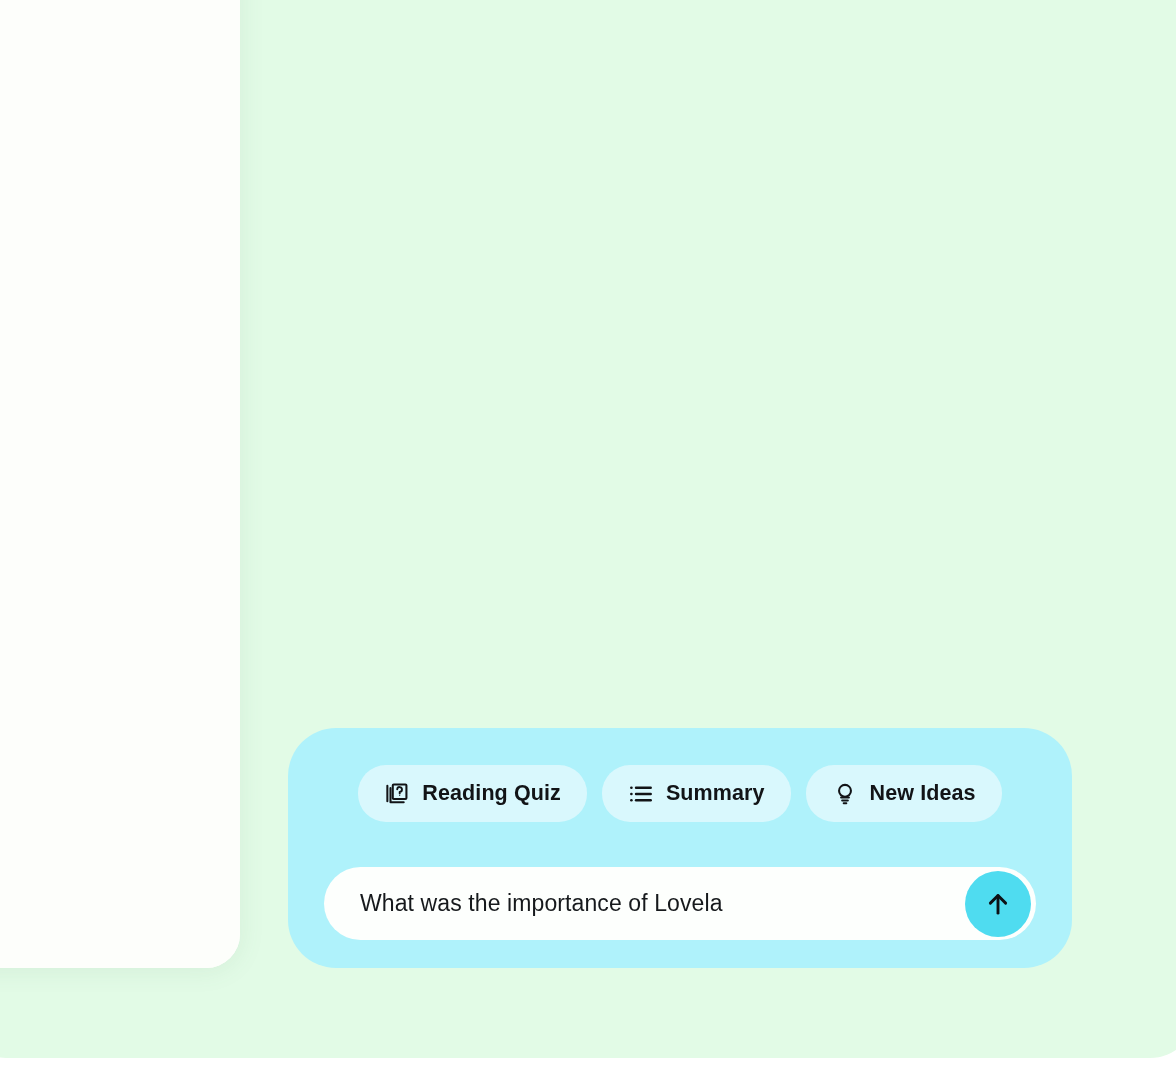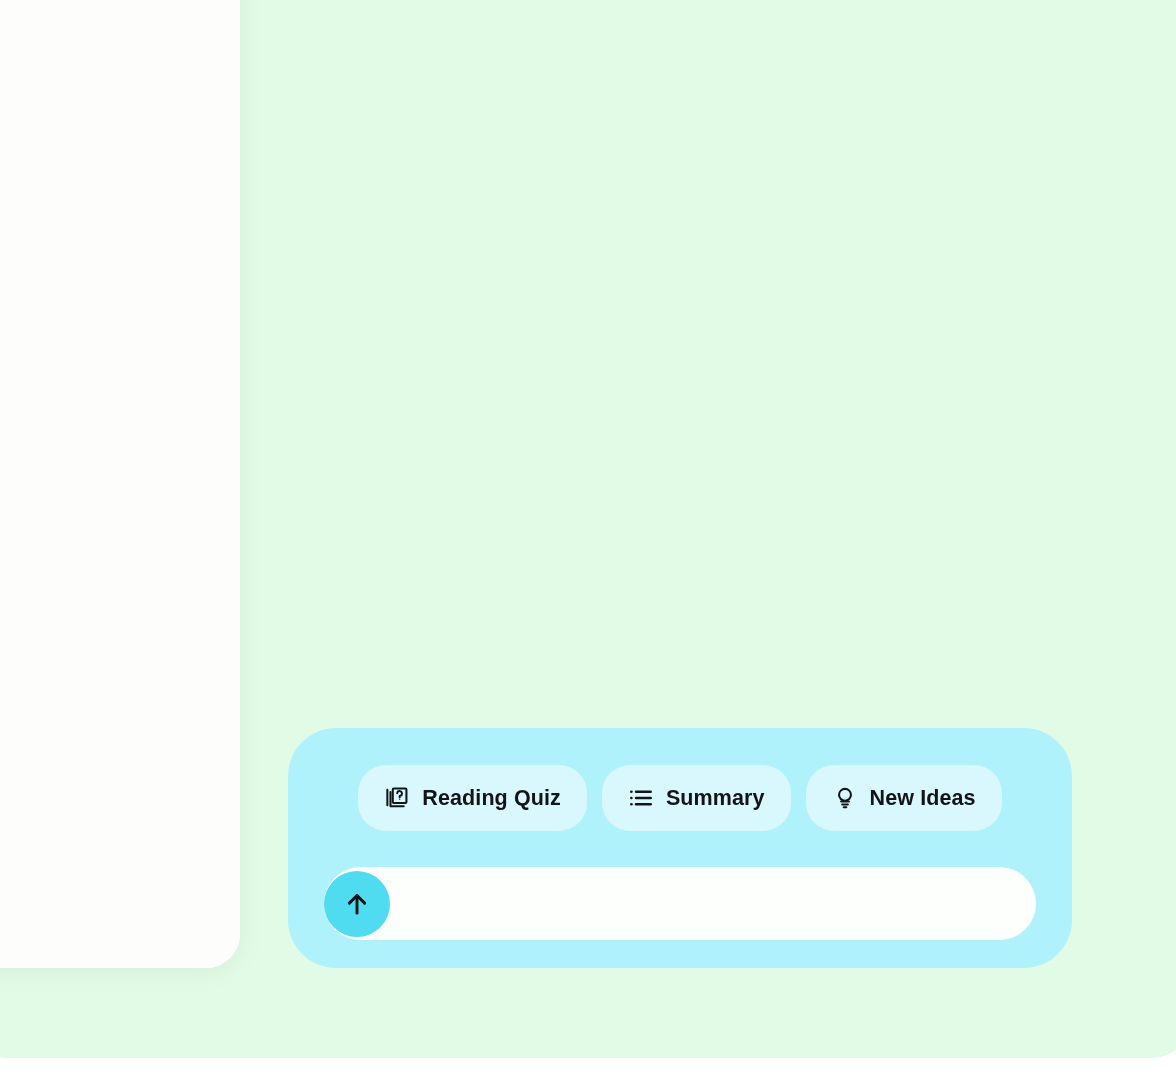--- a/index.html
+++ b/index.html
@@ -104,21 +104,21 @@
     display: flex;
     justify-content: center;
     align-items: center;
     gap: 15px;
   }
 
   .chip {
     display: flex;
     align-items: center;
     gap: 12px;
-    height: 66px;
+    height: 57px;
     padding: 0 26px;
     background: #d9f8fd;
     border: none;
     border-radius: 28px;
     cursor: pointer;
     font-family: "Liberation Sans", sans-serif;
   }
 
   .chip-label {
     font-size: 21.5px;
@@ -244,20 +244,21 @@
             <path d="M9.4 18h5.2"></path>
             <path d="M10.8 20.6h2.4"></path>
           </svg>
         </span>
         <span class="chip-label">New Ideas</span>
       </button>
 
     </div>
 
     <div id="composer">
+      <input id="chat-input" type="text" value="What was the importance of Lovela" placeholder="Ask anything" style="">
       <button id="send-button">
         <span style="display:flex;">
           <svg viewBox="0 0 24 24" width="30" height="30" fill="none" stroke="#0d1116" stroke-width="2.3" stroke-linecap="round" stroke-linejoin="round">
             <path d="M12 19.3V5.4"></path>
             <path d="M5.9 11.3 12 5.2l6.1 6.1"></path>
           </svg>
         </span>
       </button>
     </div>
 

